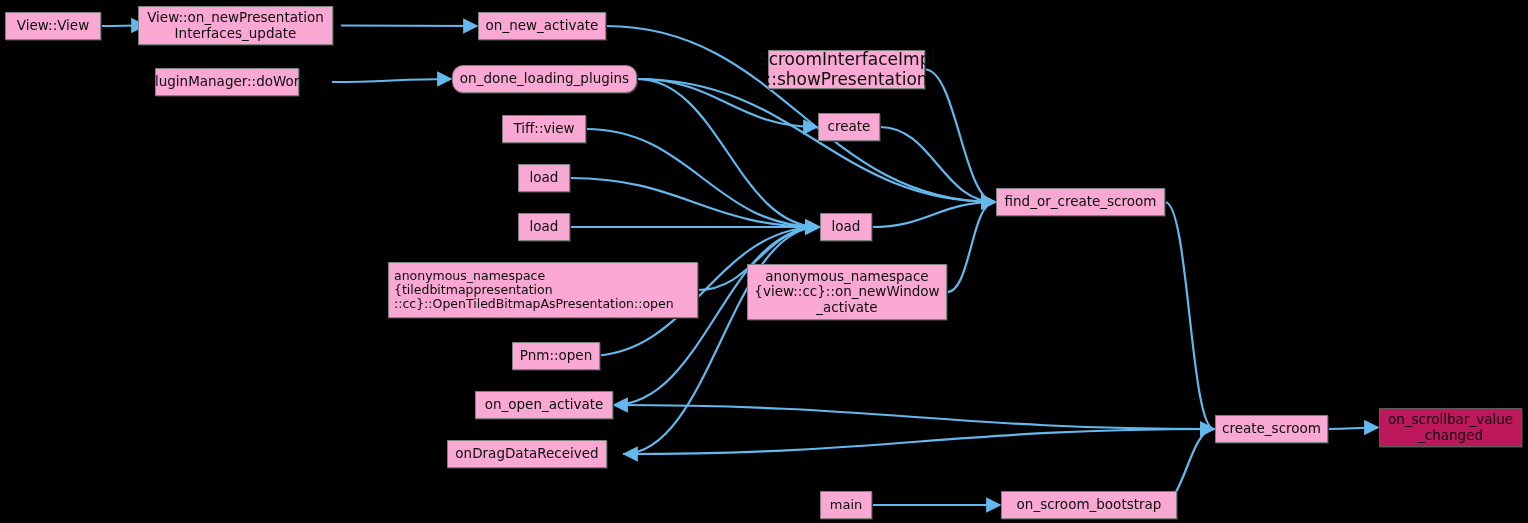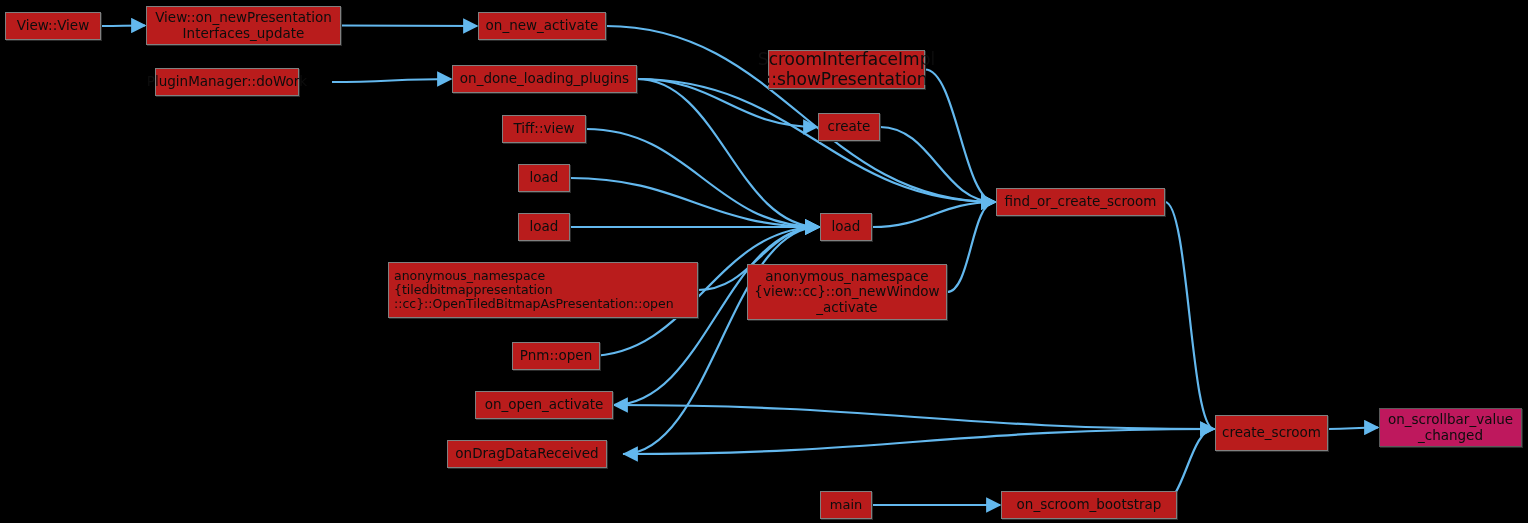--- a/index.html
+++ b/index.html
@@ -1,21 +1,21 @@
 <!DOCTYPE html>
 <html><head>
 <meta charset="utf-8">
 <style>
   html,body{margin:0;padding:0;background:#000;}
   #canvas{position:relative;width:1528px;height:523px;background:#000;overflow:hidden;
           font-family:"DejaVu Sans","Liberation Sans",sans-serif;}
   svg#edges{position:absolute;left:0;top:0;width:1528px;height:523px;}
   .node{position:absolute;box-sizing:border-box;display:flex;align-items:center;
         justify-content:center;text-align:center;border:1px solid #808080;
-        background:#b91c1c;color:#0d0d0d;line-height:1.12;padding:1px 3px;
+        background:#f9a8d4;color:#0d0d0d;line-height:1.12;padding:1px 3px;
         box-shadow:1px 1px 0 0 #2a2a2a;}
   .node.hl{background:#be185d;border-color:#5a5a5a;}
   .node.lft{justify-content:flex-start;text-align:left;padding-left:5px;}
   .nlabel{white-space:pre;pointer-events:none;}
 </style>
 </head>
 <body>
 
 <div id="canvas">
   <svg id="edges" viewBox="0 0 1528 523" xmlns="http://www.w3.org/2000/svg">
@@ -48,31 +48,31 @@
         <path d="M 1215 429 C 944.55 429 884.45 405 614 405" fill="none" stroke="#63b8ee" stroke-width="2.2" marker-end="url(#arrow)"></path>
         <path d="M 1215 429 C 949.05 429 889.95 454 624 454" fill="none" stroke="#63b8ee" stroke-width="2.2" marker-end="url(#arrow)"></path>
         <path d="M 1160 505 C 1184.3 505 1189.7 429 1214 429" fill="none" stroke="#63b8ee" stroke-width="2.2" marker-end="url(#arrow)"></path>
         <path d="M 872 505 C 929.6 505 942.4 505 1000 505" fill="none" stroke="#63b8ee" stroke-width="2.2" marker-end="url(#arrow)"></path>
       </g>
   </svg>
   <div id="node-layer">
       <div class="node" style="left: 5px; top: 12px; width: 96px; height: 28px; font-size: 13.5px;">
         <span class="nlabel">View::View</span>
       </div>
-      <div class="node" style="left: 146px; top: 6px; width: 195px; height: 39px; font-size: 13.5px;">
+      <div class="node" style="left: 138px; top: 6px; width: 195px; height: 39px; font-size: 13.5px;">
         <span class="nlabel">View::on_newPresentation
 Interfaces_update</span>
       </div>
       <div class="node" style="left: 155px; top: 68px; width: 144px; height: 28px; font-size: 13.5px;">
         <span class="nlabel">PluginManager::doWork</span>
       </div>
       <div class="node" style="left: 478px; top: 12px; width: 128px; height: 28px; font-size: 13.5px;">
         <span class="nlabel">on_new_activate</span>
       </div>
-      <div class="node" style="left: 452px; top: 65px; width: 185px; height: 28px; font-size: 13.5px;">
+      <div class="node" style="left: 452px; top: 65px; width: 185px; height: 28px; font-size: 13.5px; border-radius: 11px;">
         <span class="nlabel">on_done_loading_plugins</span>
       </div>
       <div class="node" style="left: 768px; top: 50px; width: 157px; height: 39px; font-size: 17px;">
         <span class="nlabel">ScroomInterfaceImpl
 ::showPresentation</span>
       </div>
       <div class="node" style="left: 818px; top: 113px; width: 62px; height: 28px; font-size: 13.5px;">
         <span class="nlabel">create</span>
       </div>
       <div class="node" style="left: 502px; top: 115px; width: 84px; height: 28px; font-size: 13.5px;">
@@ -102,21 +102,21 @@
       </div>
       <div class="node" style="left: 500px; top: 342px; width: 88px; height: 28px; font-size: 13.5px; margin-left: 12px;">
         <span class="nlabel">Pnm::open</span>
       </div>
       <div class="node" style="left: 475px; top: 391px; width: 138px; height: 28px; font-size: 13.5px;">
         <span class="nlabel">on_open_activate</span>
       </div>
       <div class="node" style="left: 447px; top: 440px; width: 160px; height: 28px; font-size: 13.5px;">
         <span class="nlabel">onDragDataReceived</span>
       </div>
-      <div class="node" style="left: 1215px; top: 415px; width: 113px; height: 36px; font-size: 13.5px;">
+      <div class="node" style="left: 1215px; top: 415px; width: 113px; height: 28px; font-size: 13.5px;">
         <span class="nlabel">create_scroom</span>
       </div>
       <div class="node hl" style="left: 1379px; top: 408px; width: 143px; height: 39px; font-size: 13.5px;">
         <span class="nlabel">on_scrollbar_value
 _changed</span>
       </div>
       <div class="node" style="left: 820px; top: 491px; width: 52px; height: 28px; font-size: 13px;">
         <span class="nlabel">main</span>
       </div>
       <div class="node" style="left: 1001px; top: 491px; width: 176px; height: 28px; font-size: 13.5px;">

